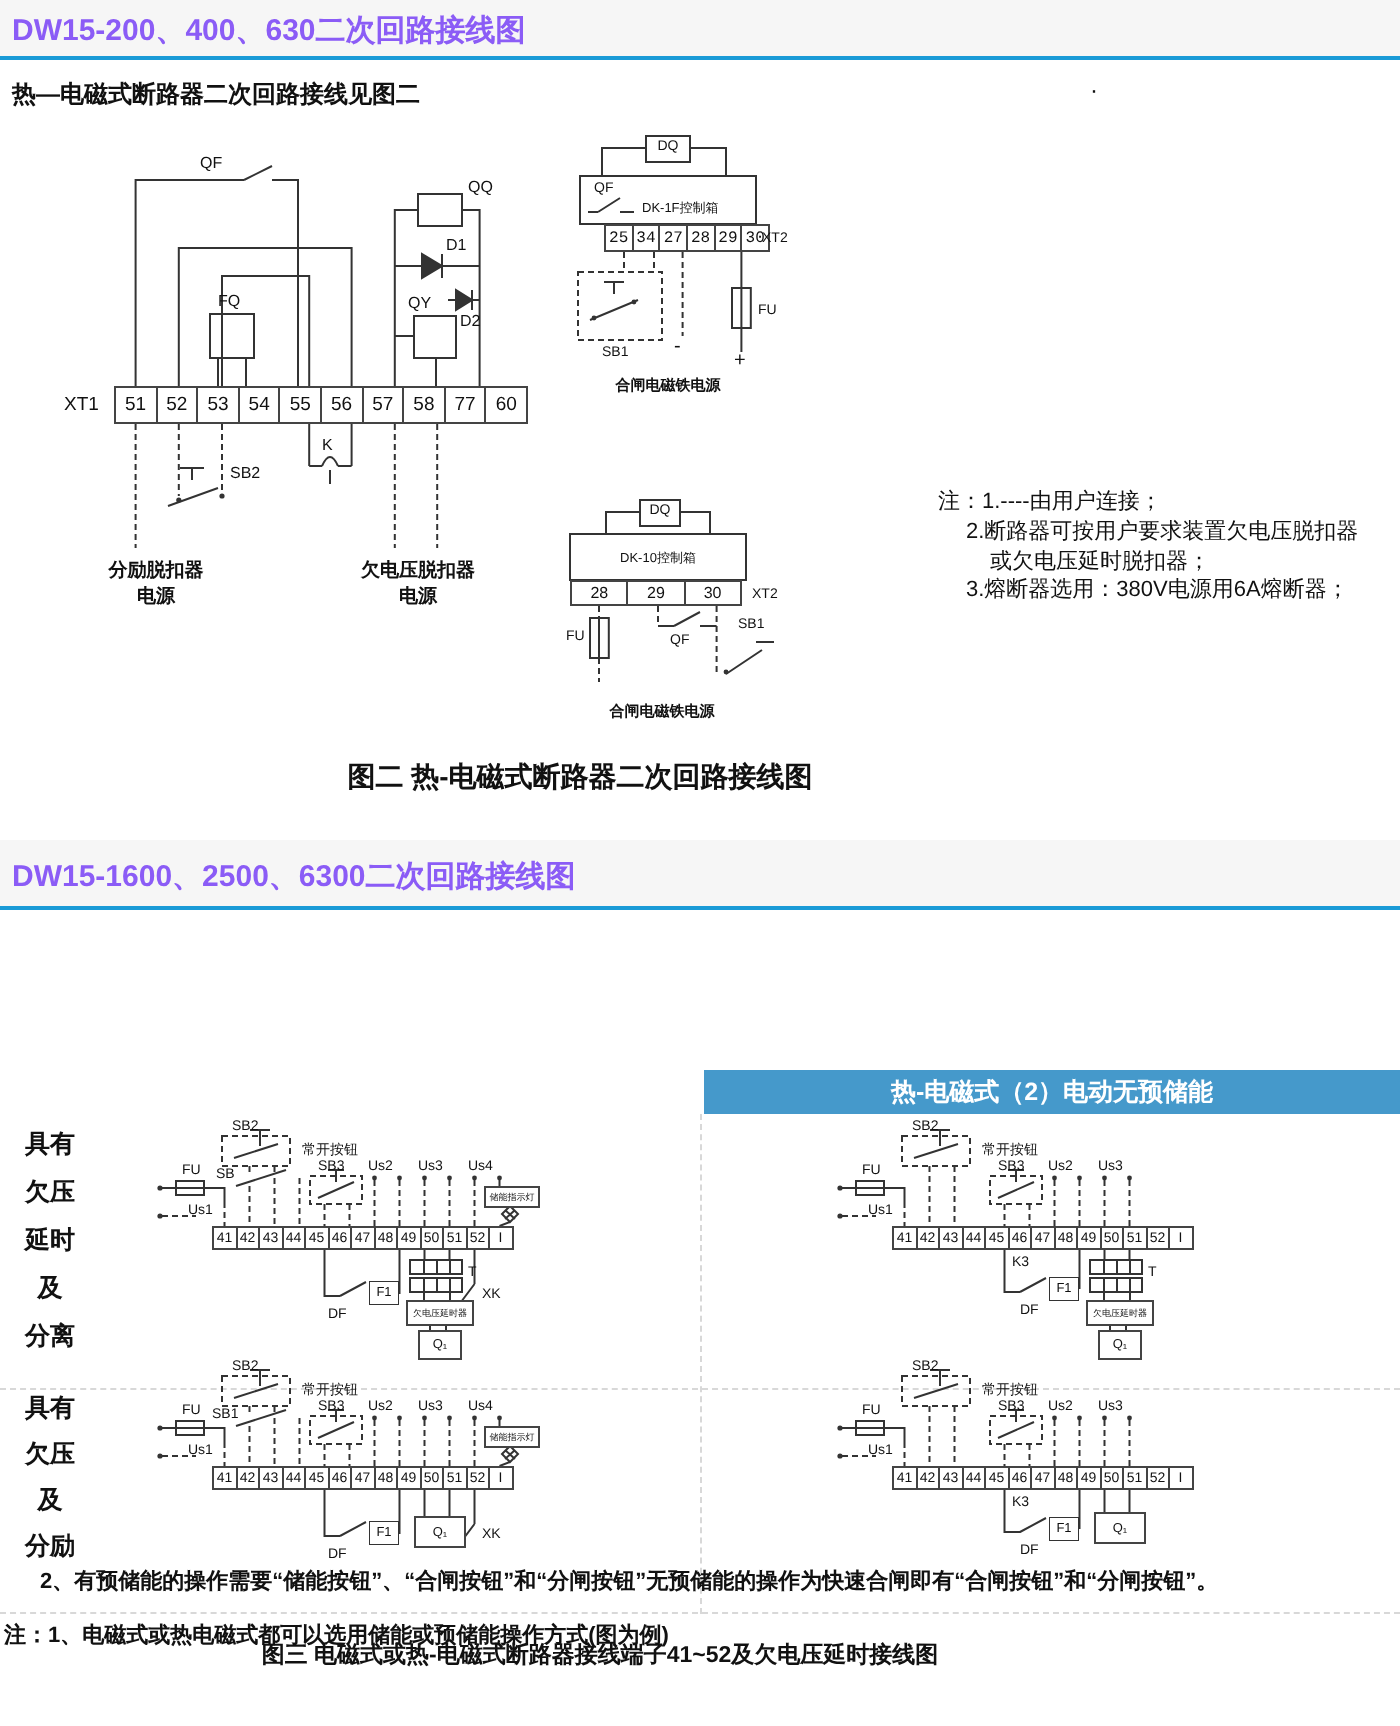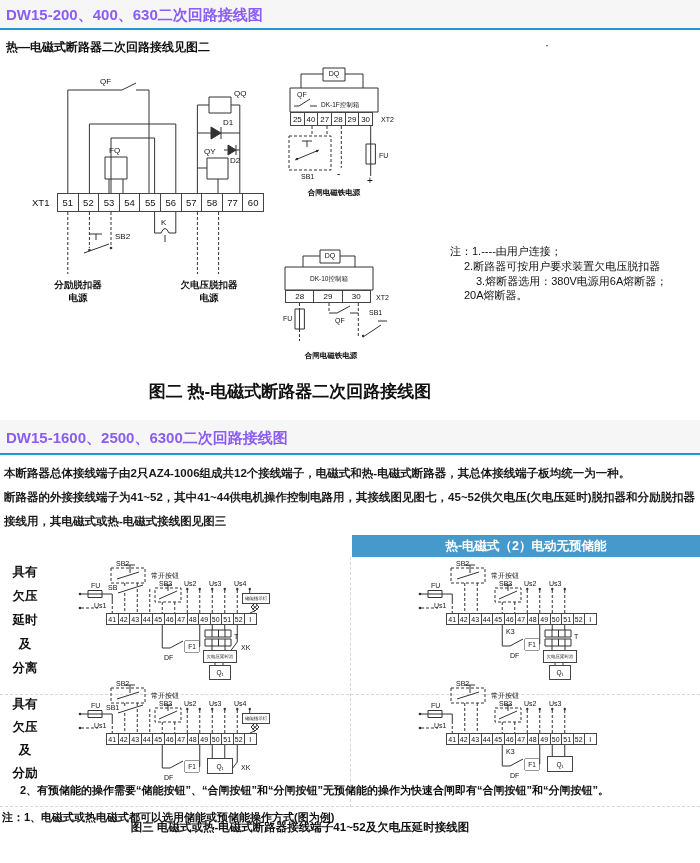--- a/index.html
+++ b/index.html
@@ -14,21 +14,21 @@
   .diag svg{position:absolute;left:0;top:0;}
   .strip{position:absolute;display:flex;}
   .strip span{box-sizing:border-box;border:1px solid #444;margin-left:-1px;background:#fff;display:flex;align-items:center;justify-content:center;color:#111;}
   .strip span:first-child{margin-left:0;}
   .s-xt1 span{width:21.6px;height:19px;font-size:9.5px;}
   .s-dk1f span{width:14.67px;height:14px;font-size:8px;}
   .s-dk10 span{width:29.33px;height:13px;font-size:8px;}
   .s-t span{width:12.5px;height:12px;font-size:7px;}
   .legend{position:absolute;left:453px;top:88px;font-size:11px;line-height:13.8px;color:#111;}
   .lnotes{position:absolute;left:450px;top:244px;font-size:11px;line-height:14.8px;color:#111;}
-  .lnotes div{padding-left:26px;}
+  .lnotes div{padding-left:26px;margin-left:19px;}
   .lnotes div:nth-child(1){padding-left:0;}
   .lnotes div:nth-child(2),.lnotes div:nth-child(4){padding-left:14px;}
   .para{position:absolute;left:4px;top:461px;width:694px;font-size:11.5px;font-weight:bold;line-height:24px;color:#1a1a1a;}
   .thead{position:absolute;top:535px;height:22px;background:#4599cb;color:#fff;font-size:12.5px;font-weight:bold;display:flex;align-items:center;justify-content:center;}
   .vlabels{position:absolute;display:flex;flex-direction:column;width:38px;}
   .vlabels span{display:block;text-align:center;font-size:12.5px;font-weight:bold;line-height:13px;}
   .ctext{position:absolute;text-align:center;font-weight:bold;white-space:nowrap;}
   .tinybox{position:absolute;border:1px solid #444;background:#fff;font-size:4.5px;display:flex;align-items:center;justify-content:center;overflow:hidden;white-space:nowrap;}
   .qbox{position:absolute;border:1px solid #444;background:#fff;font-size:6.5px;display:flex;align-items:center;justify-content:center;}
   svg path,svg rect{vector-effect:non-scaling-stroke;}
@@ -110,23 +110,23 @@
         <circle cx="14" cy="99" r="1.2" fill="#333" stroke="none"></circle>
         <circle cx="34" cy="91" r="1.2" fill="#333" stroke="none"></circle>
         <path stroke-dasharray="3 2" d="M58.3,66 V108"></path>
         <path d="M87.7,66 V84 M87.7,84 V104 M87.7,104 V116"></path>
         <rect x="83" y="84" width="9.4" height="20"></rect>
       </g>
     </svg>
     <div class="ctext" style="left:40px;top:10px;width:22px;font-size:7px;font-weight:normal;">DQ</div>
     <span class="lbl" style="left:14px;top:31px;font-size:7px;">QF</span>
     <span class="lbl" style="left:38px;top:42px;font-size:6.5px;">DK-1F控制箱</span>
-    <div class="strip s-dk1f" style="left:7px;top:52px;">
+    <div class="strip s-dk1f" style="left:19px;top:52px;font-family:Liberation Mono, monospace;">
         <span>25</span>
-        <span>40</span>
+        <span>34</span>
         <span>27</span>
         <span>28</span>
         <span>29</span>
         <span>30</span>
       </div>
     <span class="lbl" style="left:98px;top:56px;font-size:7px;">XT2</span>
     <span class="lbl" style="left:18px;top:113px;font-size:7px;">SB1</span>
     <span class="lbl" style="left:54px;top:109px;font-size:10px;">-</span>
     <span class="lbl" style="left:96px;top:92px;font-size:7px;">FU</span>
     <span class="lbl" style="left:84px;top:116px;font-size:10px;">+</span>
@@ -159,33 +159,29 @@
     <span class="lbl" style="left:93px;top:51px;font-size:7px;">XT2</span>
     <span class="lbl" style="left:0px;top:72px;font-size:7px;">FU</span>
     <span class="lbl" style="left:52px;top:74px;font-size:7px;">QF</span>
     <span class="lbl" style="left:86px;top:66px;font-size:7px;">SB1</span>
     <div class="ctext" style="left:2px;top:108px;width:92px;font-size:7.5px;">合闸电磁铁电源</div>
   </div>
 
   <div class="lnotes">
       <div>注：1.----由用户连接；</div>
       <div>2.断路器可按用户要求装置欠电压脱扣器</div>
+      <div>或欠电压延时脱扣器；</div>
       <div>3.熔断器选用：380V电源用6A熔断器；</div>
-      <div>20A熔断器。</div>
     </div>
 
-  <div class="ctext" style="left:140px;top:380px;width:300px;font-size:17px;">图二 热-电磁式断路器二次回路接线图</div>
+  <div class="ctext" style="left:140px;top:380px;width:300px;font-size:14px;">图二 热-电磁式断路器二次回路接线图</div>
 
   <div class="hdr-band" style="top:420px;height:33px;"></div>
   <div class="hdr-text" style="top:429px;">DW15-1600、2500、6300二次回路接线图</div>
 
-  <div class="para">
-    <span>本断路器总体接线端子由2只AZ4-1006组成共12个接线端子，电磁式和热-电磁式断路器，其总体接线端子板均统一为一种。</span><br>
-    <span>断路器的外接接线端子为41~52，其中41~44供电机操作控制电路用，其接线图见图七，45~52供欠电压(欠电压延时)脱扣器和分励脱扣器接线用，其电磁式或热-电磁式接线图见图三</span>
-  </div>
 
   <div class="thead" style="left:352px;width:348px;">热-电磁式（2）电动无预储能</div>
   <div class="divider-v"></div>
   <div class="divider-h"></div>
   <div class="divider-h2"></div>
 
   <div class="vlabels" style="left:6px;top:566px;gap:11px;">
       <span>具有</span>
       <span>欠压</span>
       <span>延时</span>

